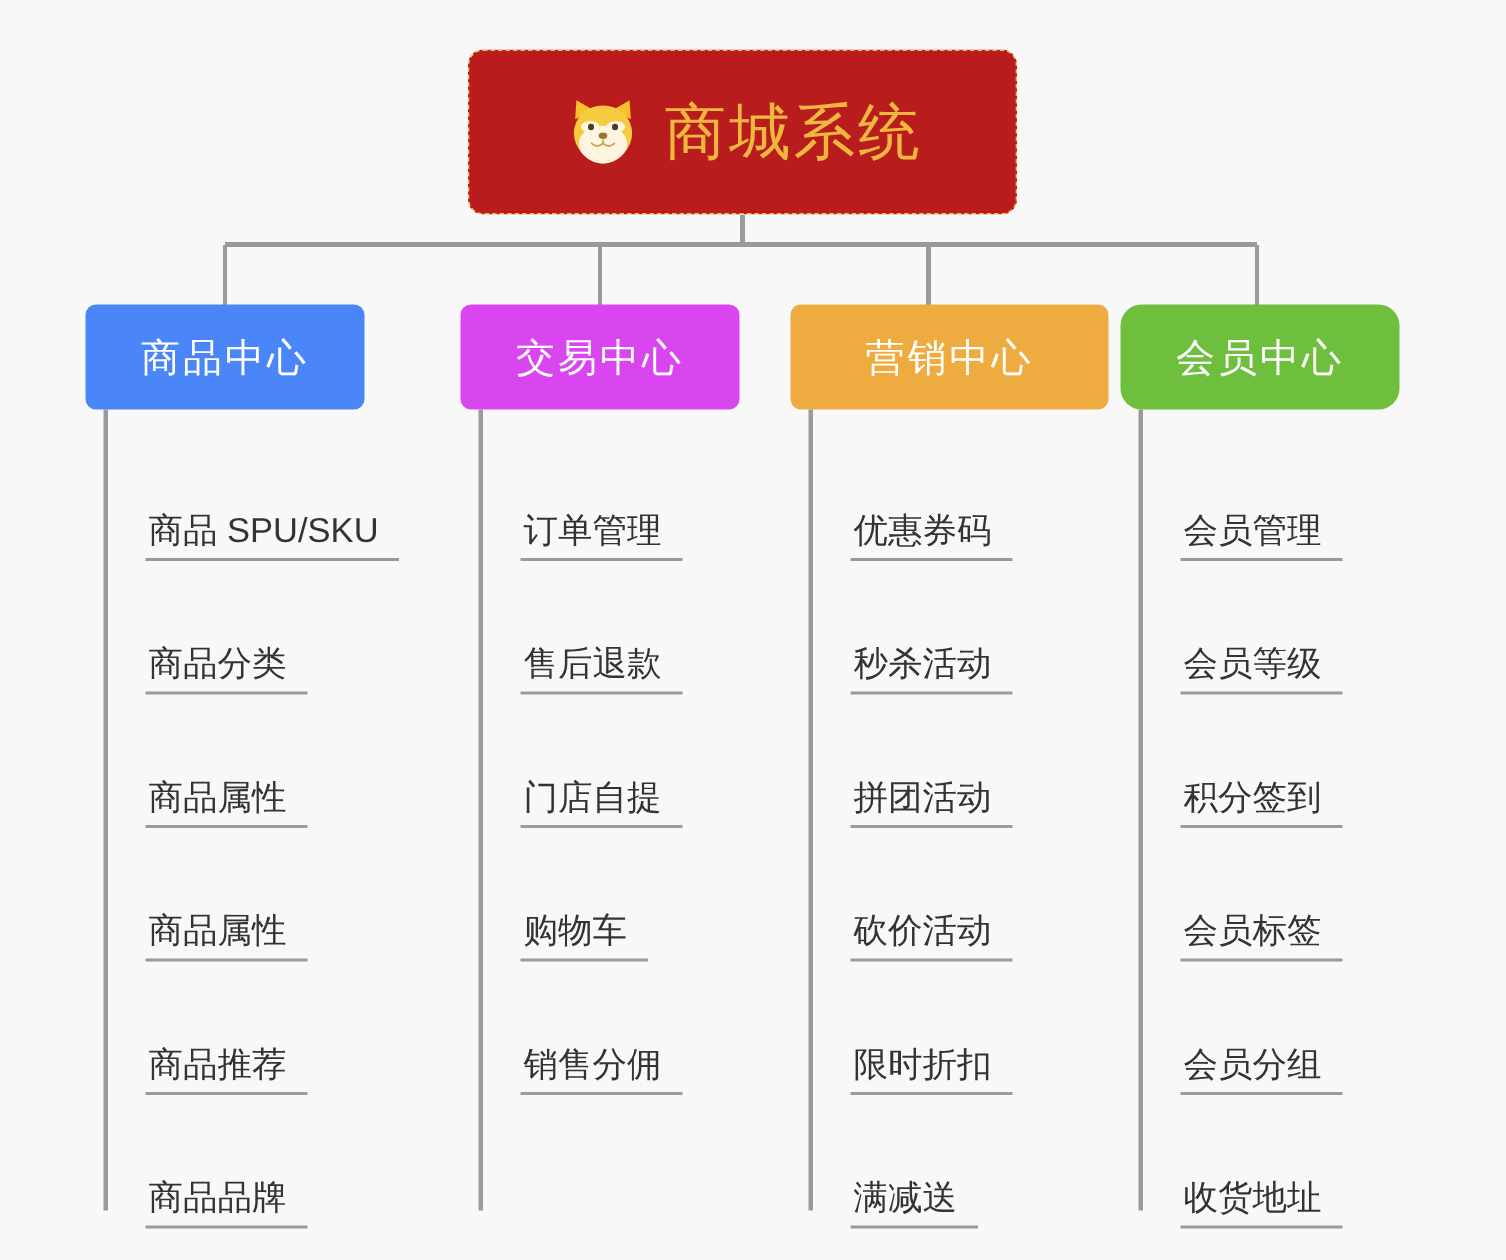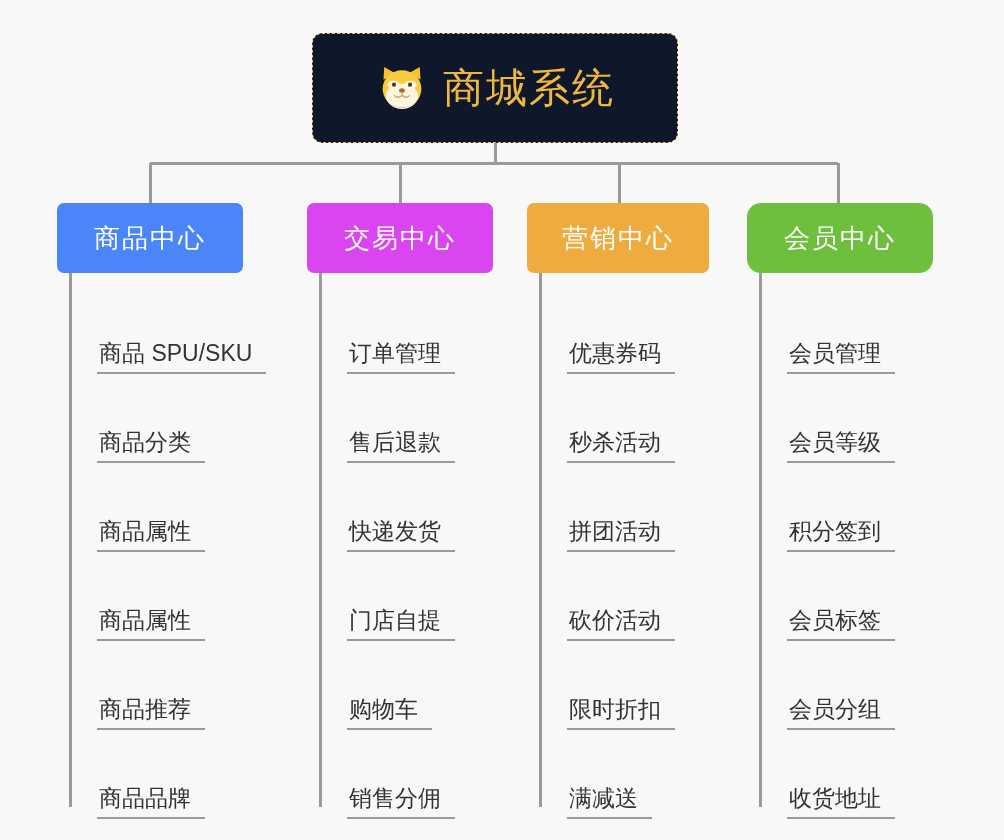--- a/index.html
+++ b/index.html
@@ -111,31 +111,31 @@
   }
 
   
   #col-0 { left: 57px;  width: 250px; }
   #col-0 .cat-box { width: 186px; background: #4a86f7; }
 
   #col-1 { left: 307px; width: 220px; }
   #col-1 .cat-box { width: 186px; background: #e85a5a; }
 
   #col-2 { left: 527px; width: 220px; }
-  #col-2 .cat-box { width: 182px; background: #eeab3f; text-align: right; }
+  #col-2 .cat-box { width: 212px; background: #eeab3f; text-align: right; }
 
   #col-3 { left: 747px; width: 220px; }
   #col-3 .cat-box { width: 186px; background: #6fbf3f; border-radius: 14px; }
 </style>
 </head>
 <body style="background: rgb(248, 248, 248);">
 
 <div id="chart-root">
 
-  <div class="root-node" style="border-color: rgb(237, 188, 98); background: #0f172a;">
+  <div class="root-node" style="border-color: rgb(237, 188, 98); background: #b91c1c;">
     <span class="root-emoji">
       <svg viewBox="0 0 64 64" xmlns="http://www.w3.org/2000/svg">
 
         <path d="M10 22 L11 7 L25 15 Z" fill="#f5c12e"></path>
         <path d="M54 22 L53 7 L39 15 Z" fill="#f5c12e"></path>
 
         <ellipse cx="32" cy="33" rx="23" ry="22" fill="#f7cb3f"></ellipse>
 
         <path d="M11 36 a21 21 0 0 0 42 0 a21 19 0 0 1 -42 0 Z" fill="#fdf5e0"></path>
         <ellipse cx="32" cy="41" rx="19" ry="14" fill="#fdf5e0"></ellipse>
@@ -203,23 +203,20 @@
     </div>
     <div class="items">
       <div class="spine" style="height: 534px; background: rgb(154, 154, 154);"></div>
       <div class="item">
           <span class="item-inner" style="border-bottom-color: rgb(154, 154, 154);">订单管理</span>
         </div>
       <div class="item">
           <span class="item-inner" style="border-bottom-color: rgb(154, 154, 154);">售后退款</span>
         </div>
       <div class="item">
-          <span class="item-inner" style="border-bottom-color: rgb(154, 154, 154);">快递发货</span>
-        </div>
-      <div class="item">
           <span class="item-inner" style="border-bottom-color: rgb(154, 154, 154); text-align: center;">门店自提</span>
         </div>
       <div class="item">
           <span class="item-inner" style="border-bottom-color: rgb(154, 154, 154);">购物车</span>
         </div>
       <div class="item">
           <span class="item-inner" style="border-bottom-color: rgb(154, 154, 154);">销售分佣</span>
         </div>
     </div>
   </div>

